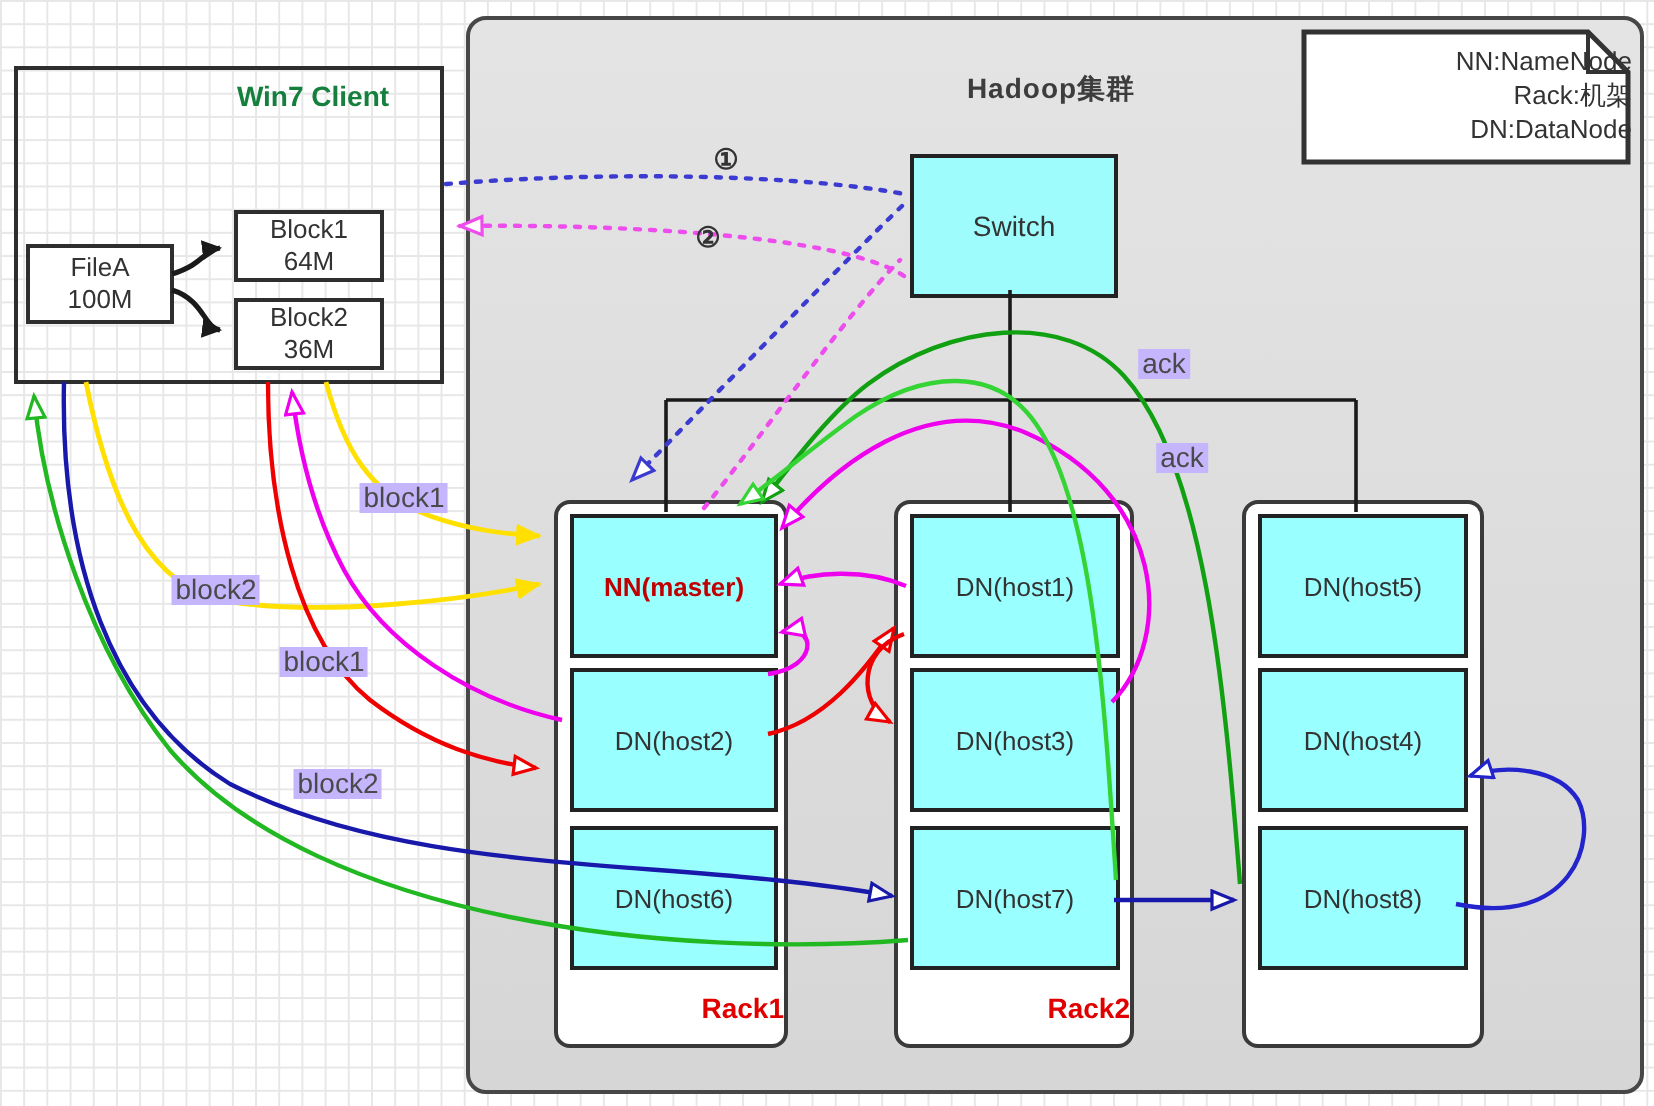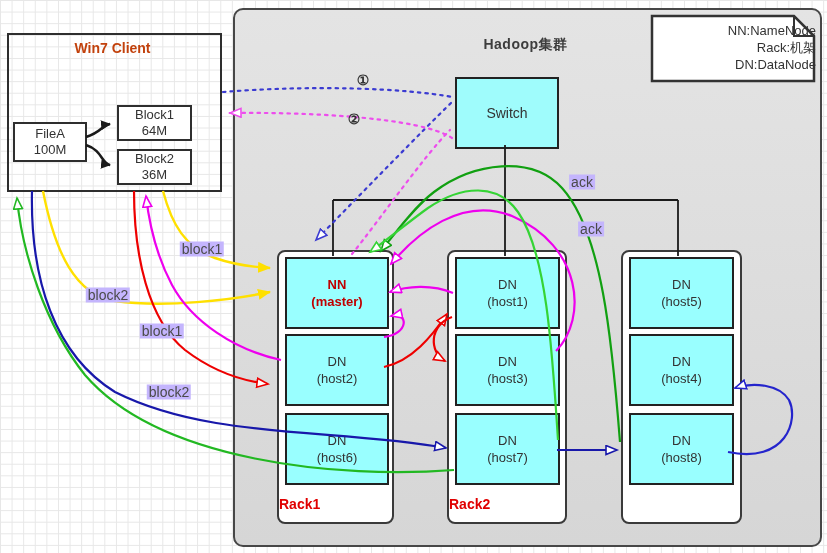--- a/index.html
+++ b/index.html
@@ -18,43 +18,43 @@
     left:233px;top:8px;width:585px;height:535px;
     background:linear-gradient(180deg,#e4e4e4,#d6d6d6);
     border:2px solid #474747;border-radius:10px;
   }
   .cluster-title{
     left:233px;top:36px;width:585px;text-align:center;
     font-size:14px;font-weight:bold;color:#3d3d3d;letter-spacing:.5px;
   }
   
   .client{left:7px;top:33px;width:211px;height:155px;border:2px solid #2e2e2e;background:transparent;}
-  .client-title{left:7px;top:40px;width:211px;text-align:center;font-size:14px;font-weight:bold;color:#c2410c;}
+  .client-title{left:7px;top:40px;width:211px;text-align:center;font-size:14px;font-weight:bold;color:#15803d;padding-left:44px;}
   .wbox{background:#fff;border:2px solid #2e2e2e;display:flex;flex-direction:column;align-items:center;justify-content:center;font-size:13px;color:#333;line-height:16px;}
   .filea{left:13px;top:122px;width:70px;height:36px;}
   .blk1{left:117px;top:105px;width:71px;height:32px;}
   .blk2{left:117px;top:149px;width:71px;height:32px;}
   
   .legend{left:650px;top:14px;width:166px;height:69px;}
   .legend .txt{position:absolute;left:0;top:8px;width:166px;text-align:right;font-size:13px;color:#333;line-height:17px;}
   
   .switch{left:455px;top:77px;width:100px;height:68px;background:#9ffcfc;border:2px solid #222;
     display:flex;align-items:center;justify-content:center;font-size:14px;color:#333;}
   
   .rack{background:#fff;border:2px solid #3a3a3a;border-radius:8px;}
   .rack1{left:277px;top:250px;width:113px;height:270px;}
   .rack2{left:447px;top:250px;width:116px;height:270px;}
   .rack3{left:621px;top:250px;width:117px;height:270px;}
   .node{position:absolute;left:6px;width:100px;height:68px;background:#99ffff;border:2px solid #222;
-    display:flex;flex-direction:column;align-items:center;justify-content:center;
+    display:flex;flex-direction:row;align-items:center;justify-content:center;
     font-size:13px;color:#333;line-height:17px;}
   .rack2 .node,.rack3 .node{left:6px;width:101px;}
   .n1{top:5px;} .n2{top:82px;} .n3{top:161px;}
   .node.nn{color:#c00000;font-weight:bold;}
-  .rlabel{position:absolute;left:0;bottom:10px;width:100%;text-align:left;
+  .rlabel{position:absolute;left:0;bottom:10px;width:100%;text-align:right;
     font-size:14px;font-weight:bold;color:#e00000;}
   
   svg.overlay{position:absolute;left:0;top:0;pointer-events:none;}
   
   .elabel{position:absolute;transform:translate(-50%,-50%);font-size:14px;color:#4a4a4a;
     background:#c4b5fd;padding:0 2px;line-height:15px;white-space:nowrap;}
   .circnum{background:transparent;font-size:14px;font-weight:bold;color:#333;}
 </style>
 </head>
 <body>

